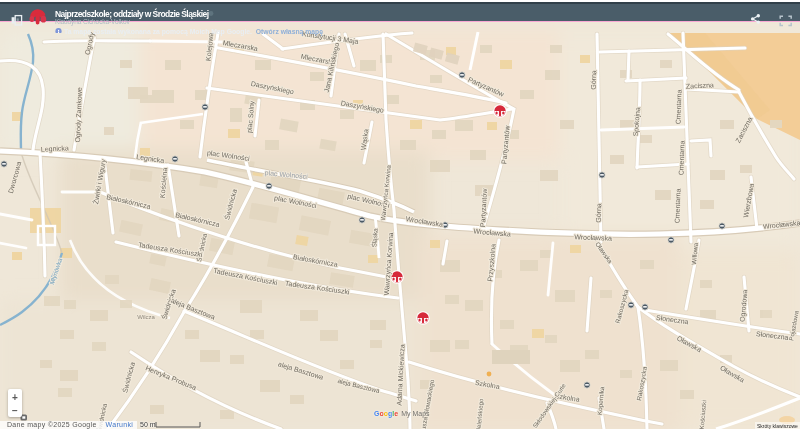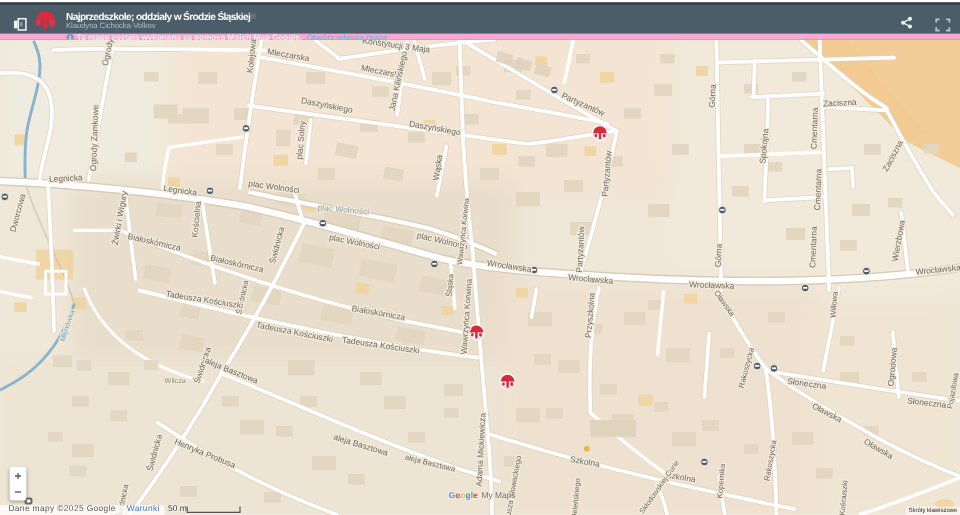--- a/index.html
+++ b/index.html
@@ -1,19 +1,19 @@
 <!DOCTYPE html>
 <html><head>
 <meta charset="utf-8">
 <style>
 html,body{margin:0;padding:0;}
 body{font-family:"Liberation Sans",sans-serif;}
 #wrap{position:relative;width:800px;height:429px;background:#fff;overflow:hidden;}
 #mapblur{position:absolute;left:0;top:0;filter:blur(0.45px);}
-#hdr{position:absolute;left:0;top:2px;width:800px;height:31px;background:#4A5D69;border-top:2px solid #31404A;border-bottom:5px solid #f9a8d4;box-sizing:border-box;filter:blur(0.3px);}
+#hdr{position:absolute;left:0;top:2px;width:800px;height:20px;background:#4A5D69;border-top:2px solid #31404A;border-bottom:1px solid #f9a8d4;box-sizing:border-box;filter:blur(0.3px);}
 .t{position:absolute;white-space:nowrap;}
 #title{left:55px;top:5px;color:#FDFDFD;font-size:8.5px;font-weight:bold;letter-spacing:-0.55px;}
 #subt{left:55px;top:14px;color:#AEBCC4;font-size:6.5px;letter-spacing:-0.1px;}
 #info{left:64px;top:23.5px;color:#E9EEF2;font-size:6.8px;font-weight:bold;}
 #info a{color:#8FB0D8;text-decoration:none;font-weight:bold;}
 #zoomctl{position:absolute;left:8px;top:389px;filter:blur(0.3px);width:14px;height:28px;background:#fff;border-radius:2px;box-shadow:0 1px 3px rgba(0,0,0,0.3);}
 #zoomctl .p{position:absolute;left:0;width:14px;text-align:center;color:#5a5a5a;font-size:10px;font-weight:bold;}
 #attr{position:absolute;left:0;top:421px;filter:blur(0.25px);height:8px;background:rgba(255,255,255,0.78);font-size:7px;letter-spacing:0.3px;color:#565656;padding:0 4px 0 7px;line-height:8px;white-space:nowrap;}
 #attr .w{color:#4176C9;}
 #scale{position:absolute;left:140px;top:421px;font-size:7px;color:#3a3a3a;line-height:8px;white-space:nowrap;text-shadow:0 0 2px #fff,0 0 2px #fff;}

